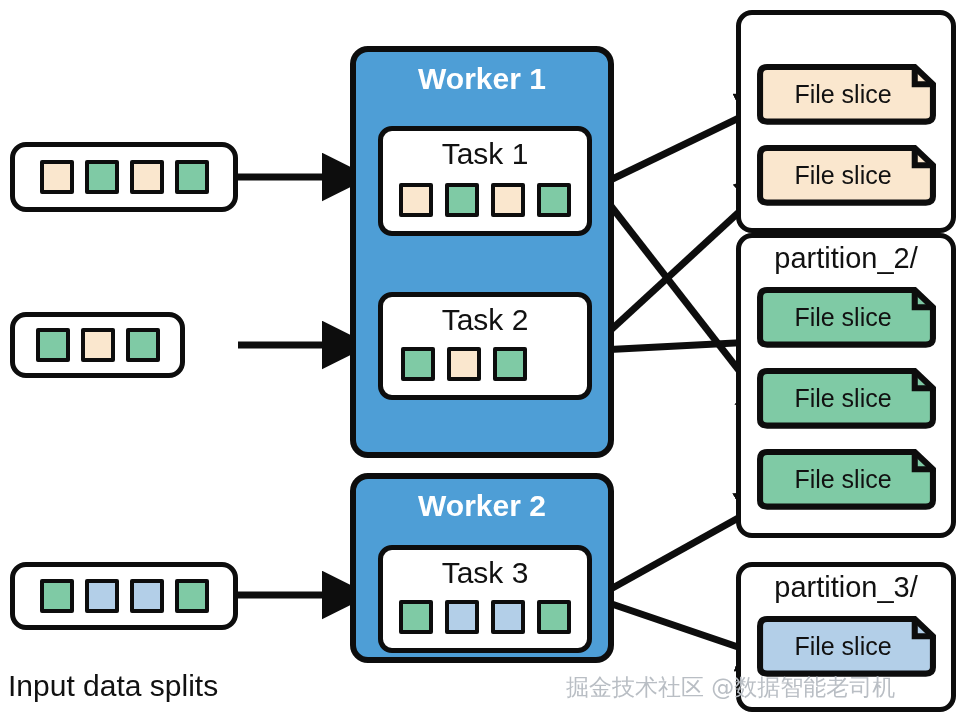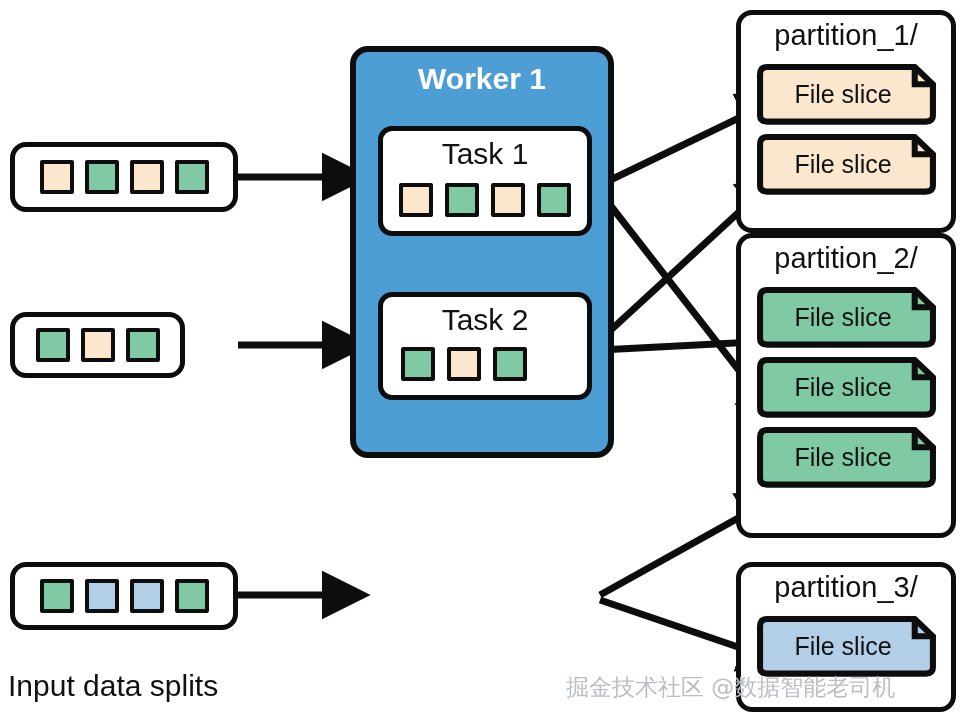--- a/index.html
+++ b/index.html
@@ -103,21 +103,21 @@
     font-size: 29px;
     color: #111111;
   }
   .slices {
     position: absolute;
     left: 14px;
     right: 14px;
     top: 48px;
     display: flex;
     flex-direction: column;
-    gap: 8px;
+    gap: 19px;
     justify-content: space-between;
   }
   .slice {
     position: relative;
     height: 62px;
   }
   .slice .slice-shape {
     position: absolute;
     inset: 0;
   }
@@ -220,23 +220,35 @@
     <div class="task" style="left:22px; top:240px; width:214px; height:108px;">
       <div class="task-title">Task 2</div>
       <div class="task-cells" style="justify-content:flex-start; padding-left:18px;">
         <span class="cell green"></span>
         <span class="cell peach"></span>
         <span class="cell green"></span>
       </div>
     </div>
   </div>
 
+  <div class="worker" style="left:350px; top:473px; width:264px; height:190px;">
+    <div class="worker-title">Worker 2</div>
+
+    <div class="task" style="left:22px; top:66px; width:214px; height:108px;">
+      <div class="task-title">Task 3</div>
+      <div class="task-cells">
+        <span class="cell green"></span>
+        <span class="cell blue"></span>
+        <span class="cell blue"></span>
+        <span class="cell green"></span>
+      </div>
+    </div>
+  </div>
 
   <div class="rbox" style="left:736px; top:10px; width:220px; height:223px;">
-    <div class="partition-title">partition_1/</div>
     <div class="slices">
       <div class="slice">
         <svg class="slice-shape" viewBox="0 0 180 62" preserveAspectRatio="none">
           <path d="M5,11 Q5,4 12,4 L158,4 L176,21 L176,52 Q176,58 169,58 L12,58 Q5,58 5,52 Z" fill="#fae7ce" stroke="#0d0d0d" stroke-width="6"></path>
           <path d="M158,4 L158,21 L176,21" fill="none" stroke="#0d0d0d" stroke-width="6"></path>
         </svg>
         <div class="slice-label">File slice</div>
       </div>
       <div class="slice">
         <svg class="slice-shape" viewBox="0 0 180 62" preserveAspectRatio="none">

